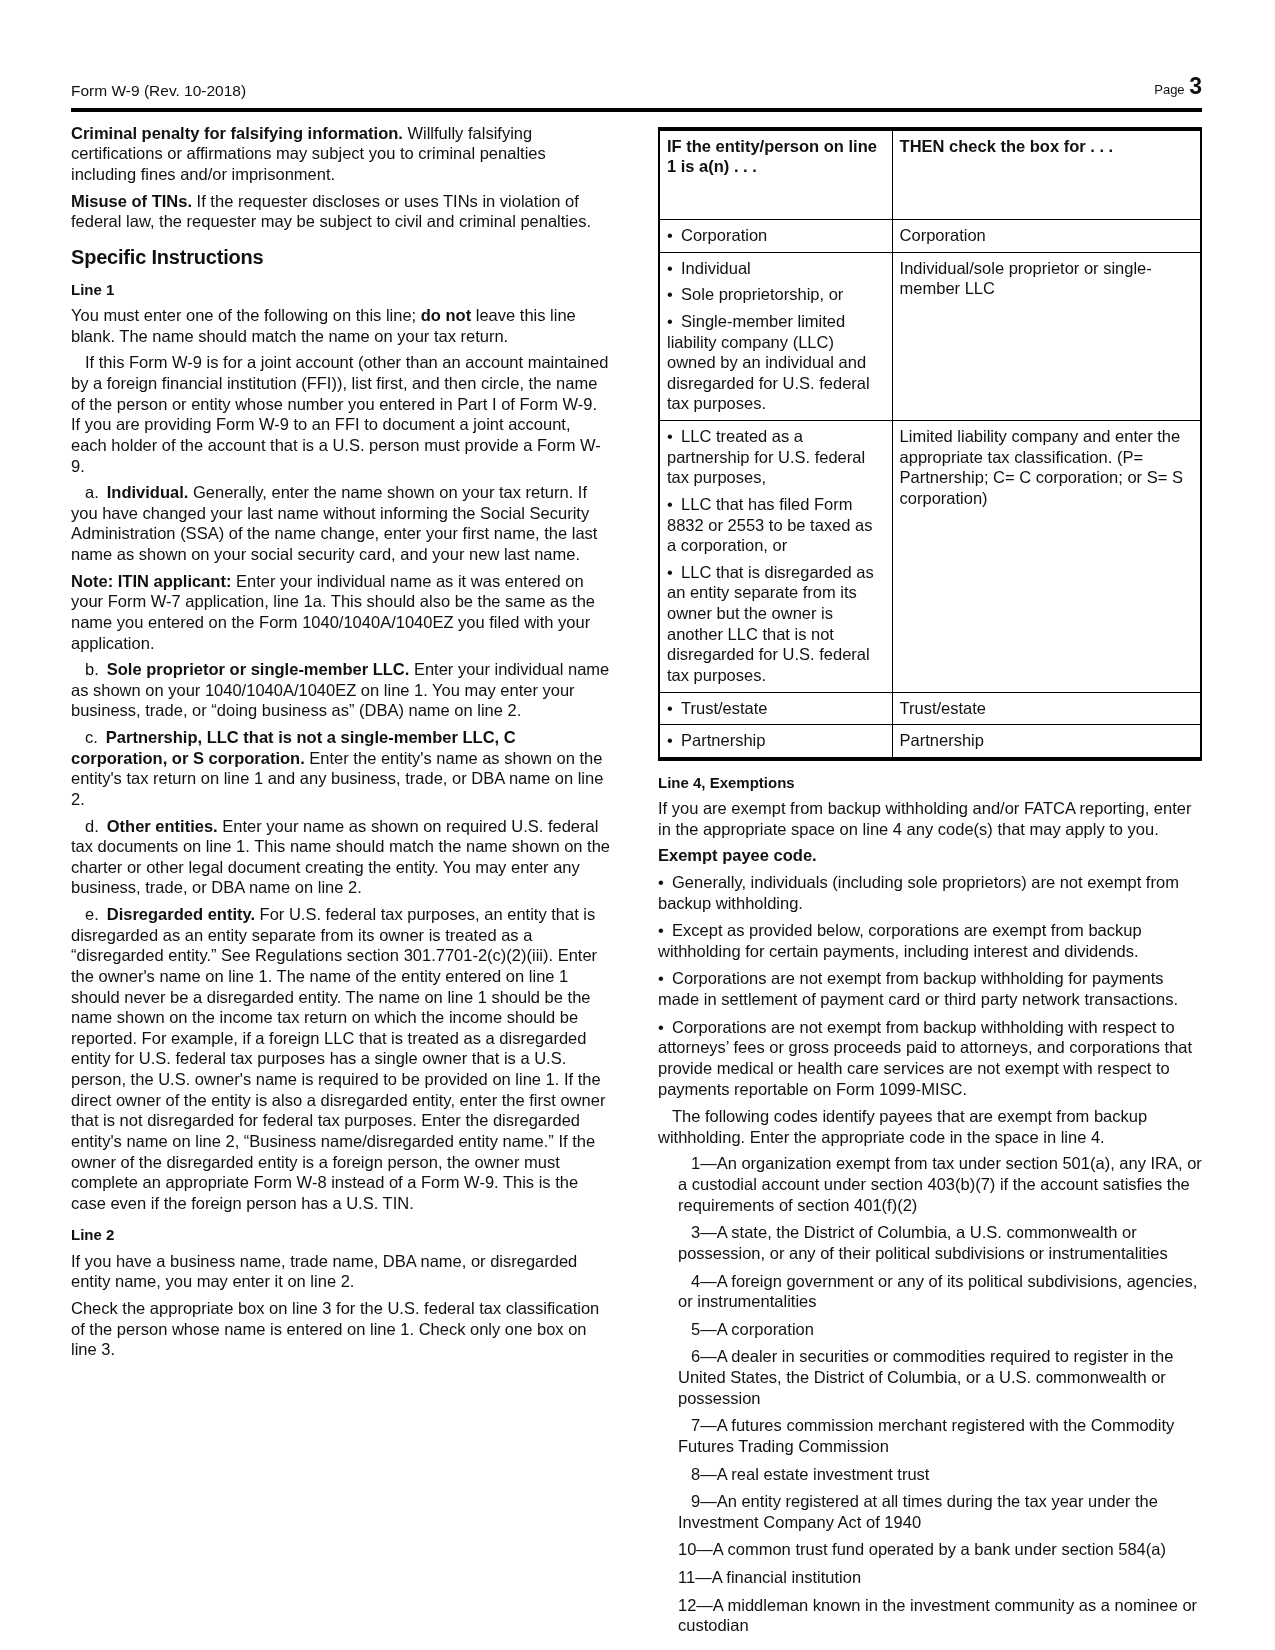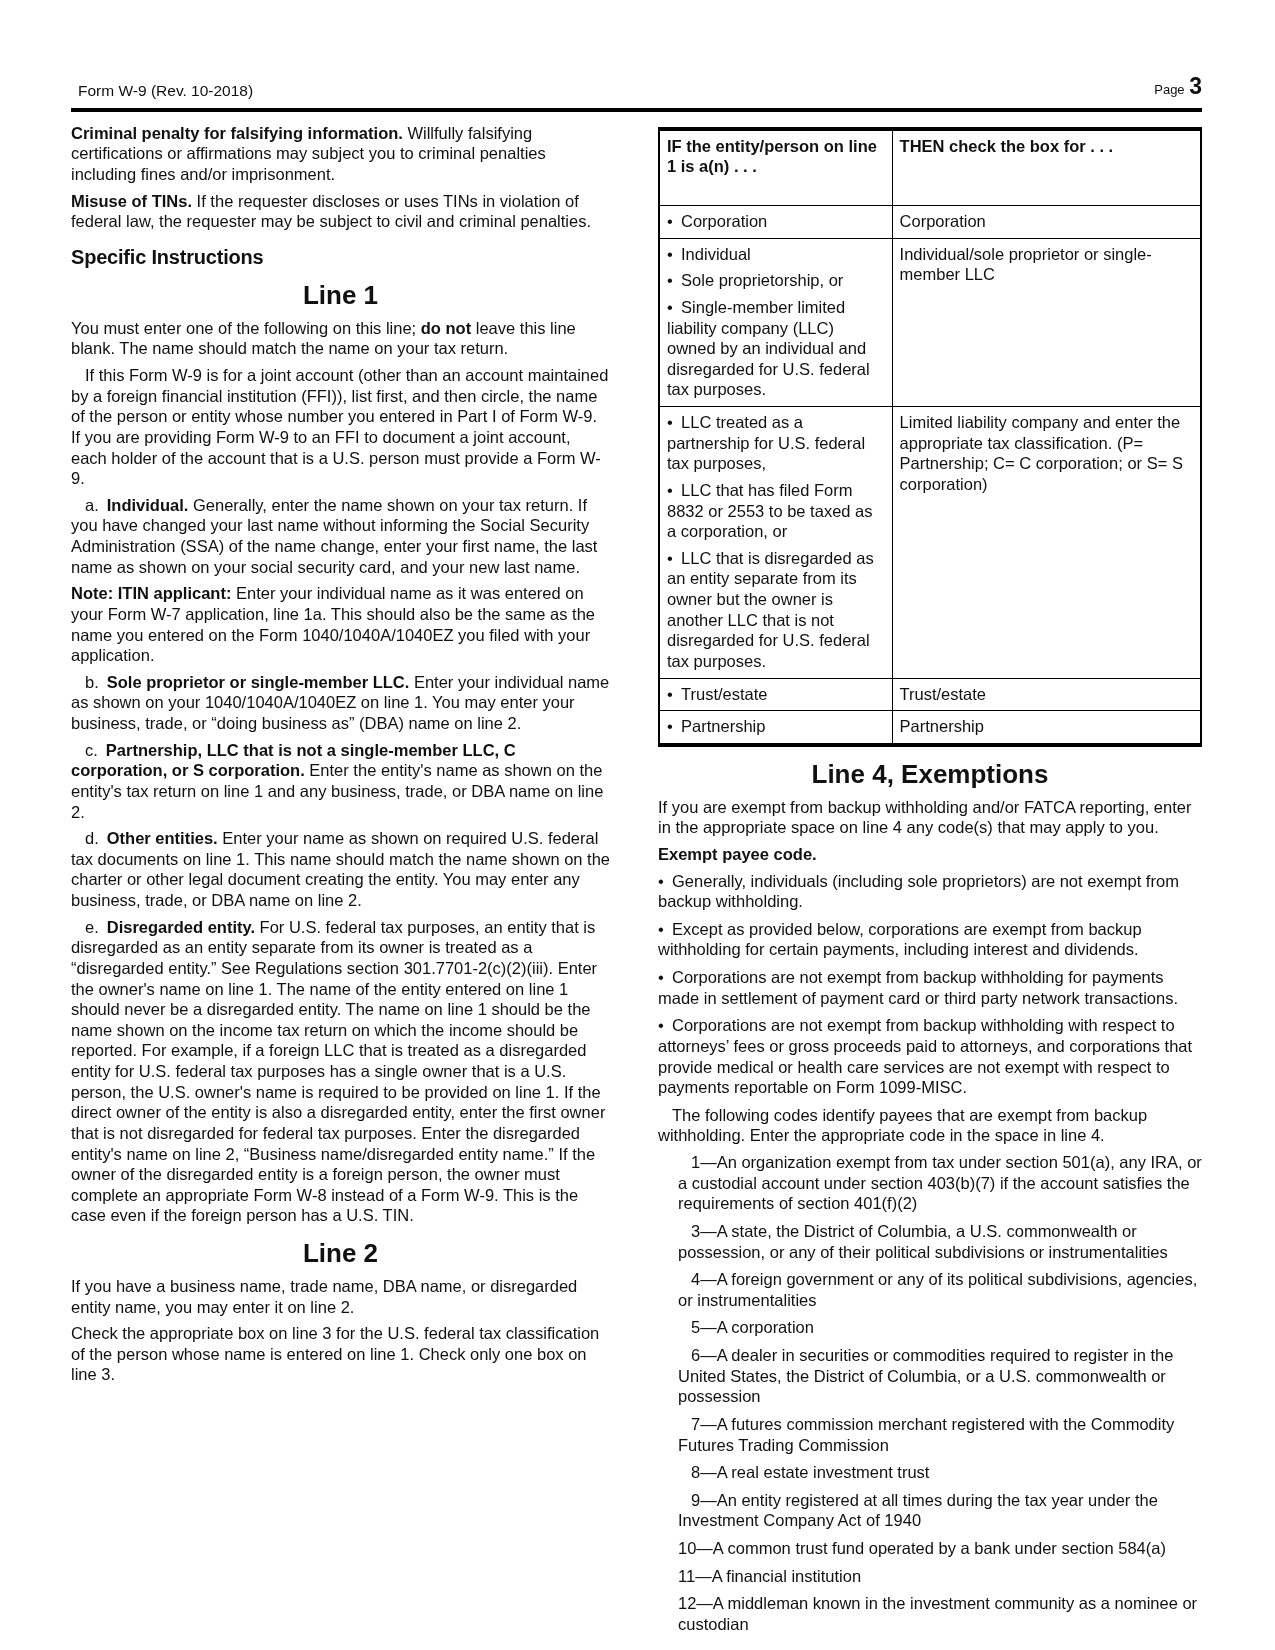--- a/index.html
+++ b/index.html
@@ -9,44 +9,44 @@
     width:1275px; height:1650px;
     margin:0 auto;
     background:#ffffff;
     color:#111;
     font-family:"Liberation Sans","DejaVu Sans",sans-serif;
     font-size:16.5px;
     line-height:1.25;
     padding:72px 73px 0 71px;
     overflow:hidden;
   }
-  .hdr { display:flex; justify-content:space-between; align-items:flex-end;margin-left:7px; }
+  .hdr { display:flex; justify-content:space-between; align-items:flex-end; }
   .hdr .formid { font-size:15.5px; }
   .hdr .pageword { font-size:13px; }
   .hdr .pagenum { font-size:23px; font-weight:bold; }
   .rule { height:4px; background:#000; margin-top:7px; }
   .cols { display:flex; gap:48px; margin-top:11px; }
   .colL { width:539px; flex:none; }
   .colR { width:544px; flex:none; }
   p.b { margin-bottom:6px; text-align:left; }
   p.ind { text-indent:14px; }
   .ltr { margin-right:8px; }
   h1.si { font-size:20px; line-height:1.1; letter-spacing:-0.2px; margin:14px 0 9px 0; }
-  h2.ln { font-size:26px; line-height:1.15; margin:13px 0 7px 0;text-align:center; }
+  h2.ln { font-size:15px; line-height:1.15; margin:13px 0 7px 0; }
   
   table.cls { border-collapse:collapse; width:100%; margin-top:4px; }
   table.cls th, table.cls td {
     border:1.5px solid #000;
     vertical-align:top;
     text-align:left;
     padding:5px 7px 6px 7px;
     font-size:16.5px;
   }
   table.cls { border-top:4px solid #000; border-bottom:4px solid #000; border-left:2px solid #000; border-right:2px solid #000; }
-  table.cls th { font-weight:bold; padding-bottom:28px; }
+  table.cls th { font-weight:bold; padding-bottom:42px; }
   table.cls .c1 { width:43%; }
   table.cls .c2 { width:57%; }
   p.cb { margin-bottom:6px; }
   p.cb:last-child { margin-bottom:0; }
   p.cb::before { content:"\2022\2002"; }
   p.rb { margin-bottom:7px; }
   p.rb::before { content:"\2022\2002"; }
   p.code { margin-bottom:7px; text-indent:13px;margin-left:20px; }
   p.code.d2 { text-indent:0; }
 </style>

